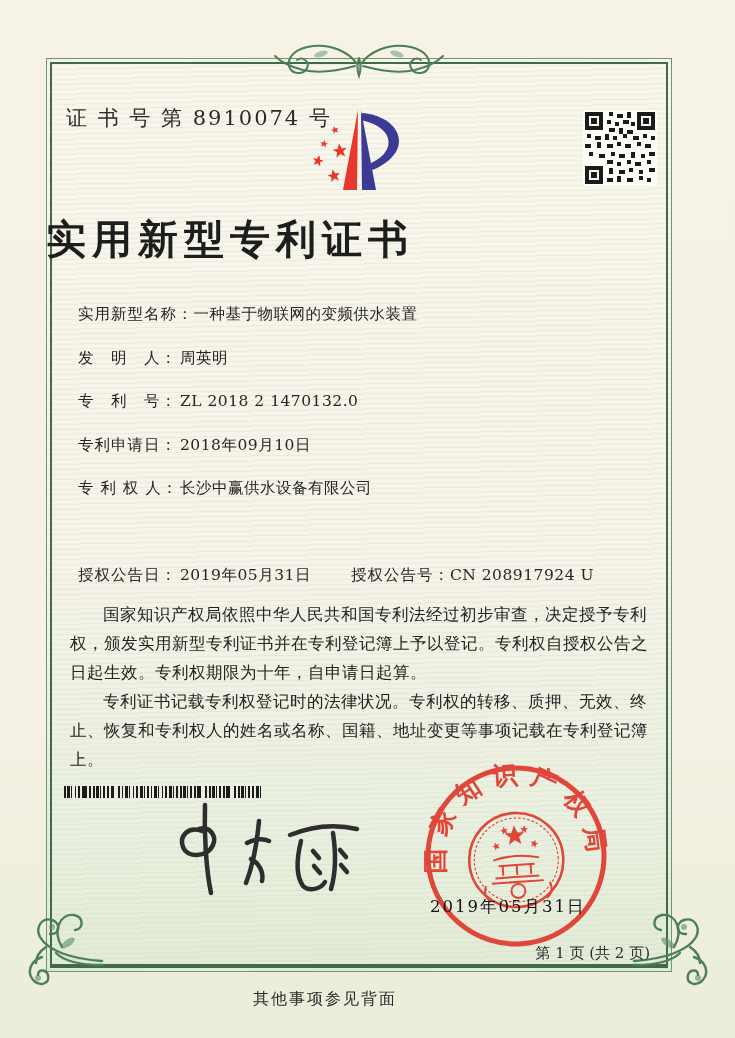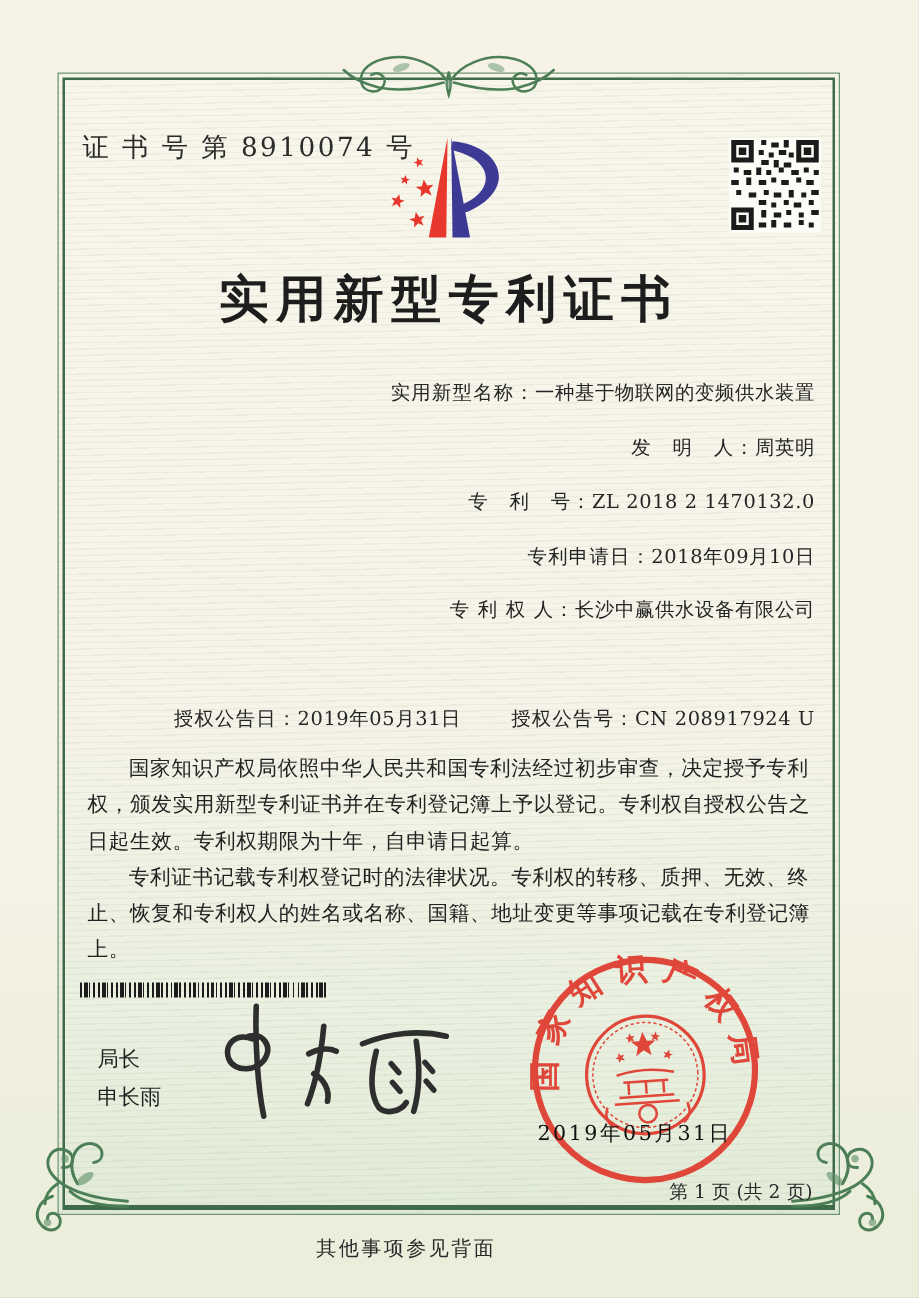--- a/index.html
+++ b/index.html
@@ -23,25 +23,25 @@
   
   .orn{position:absolute;pointer-events:none;}
   .orn-top{left:269px;top:34px;width:180px;height:50px;}
   .orn-bl{left:16px;top:903px;width:96px;height:88px;}
   .orn-br{left:624px;top:903px;width:96px;height:88px;transform:scaleX(-1);}
   
   .cert-no{position:absolute;left:66px;top:104px;font-size:21px;letter-spacing:2px;color:#2a2a2a;}
   .logo{position:absolute;left:298px;top:104px;width:122px;height:96px;}
   .qr{position:absolute;left:583px;top:110px;width:74px;height:76px;}
   .title{
-    position:absolute;left:46px;top:212px;width:626px;text-align:center;
+    position:absolute;left:46px;top:212px;width:626px;text-align:left;
     font-size:40px;font-weight:600;letter-spacing:6px;color:#1d1d1d;
   }
   
-  .field-row{position:absolute;left:92px;width:560px;font-size:15.5px;color:#252525;white-space:nowrap;text-align:right;}
+  .field-row{position:absolute;left:78px;width:560px;font-size:15.5px;color:#252525;white-space:nowrap;}
   .f-label{display:inline-block;min-width:102px;letter-spacing:1px;}
   .f-value{letter-spacing:0.5px;}
   .f-label2{margin-left:40px;letter-spacing:1px;}
   
   .body-text{position:absolute;left:70px;top:600px;width:580px;}
   .body-text p{margin:0;text-indent:2em;font-size:16.5px;line-height:29px;color:#222;letter-spacing:0.5px;}
   
   .barcode{
     position:absolute;left:64px;top:786px;width:198px;height:12px;
     background:repeating-linear-gradient(90deg,
@@ -211,24 +211,20 @@
     <span class="f-label">授权公告日：</span><span class="f-value">2019年05月31日</span><span class="f-label2">授权公告号：</span><span class="f-value">CN 208917924 U</span>
   </div>
 
   <div class="body-text">
     <p>国家知识产权局依照中华人民共和国专利法经过初步审查，决定授予专利权，颁发实用新型专利证书并在专利登记簿上予以登记。专利权自授权公告之日起生效。专利权期限为十年，自申请日起算。</p>
     <p>专利证书记载专利权登记时的法律状况。专利权的转移、质押、无效、终止、恢复和专利权人的姓名或名称、国籍、地址变更等事项记载在专利登记簿上。</p>
   </div>
 
   <div class="barcode"></div>
 
-  <div class="director">
-    <div>局长</div>
-    <div>申长雨</div>
-  </div>
 
   <svg class="sig" viewBox="0 0 232 108">
     <g stroke="#2e2e2e" stroke-width="4.5" fill="none" stroke-linecap="round">
       <path d="M52,38 C38,33 29,43 33,54 C37,65 57,65 63,52 C67,43 60,33 49,36"></path>
       <path d="M55,12 C54,40 56,76 61,100"></path>
       <path d="M97,50 C104,46 113,45 119,48"></path>
       <path d="M109,28 C107,50 103,72 96,90"></path>
       <path d="M101,66 C109,70 114,79 112,88"></path>
       <path d="M140,42 C162,33 186,31 207,36"></path>
       <path d="M151,48 C146,68 146,83 153,93 C159,99 171,96 175,89"></path>

